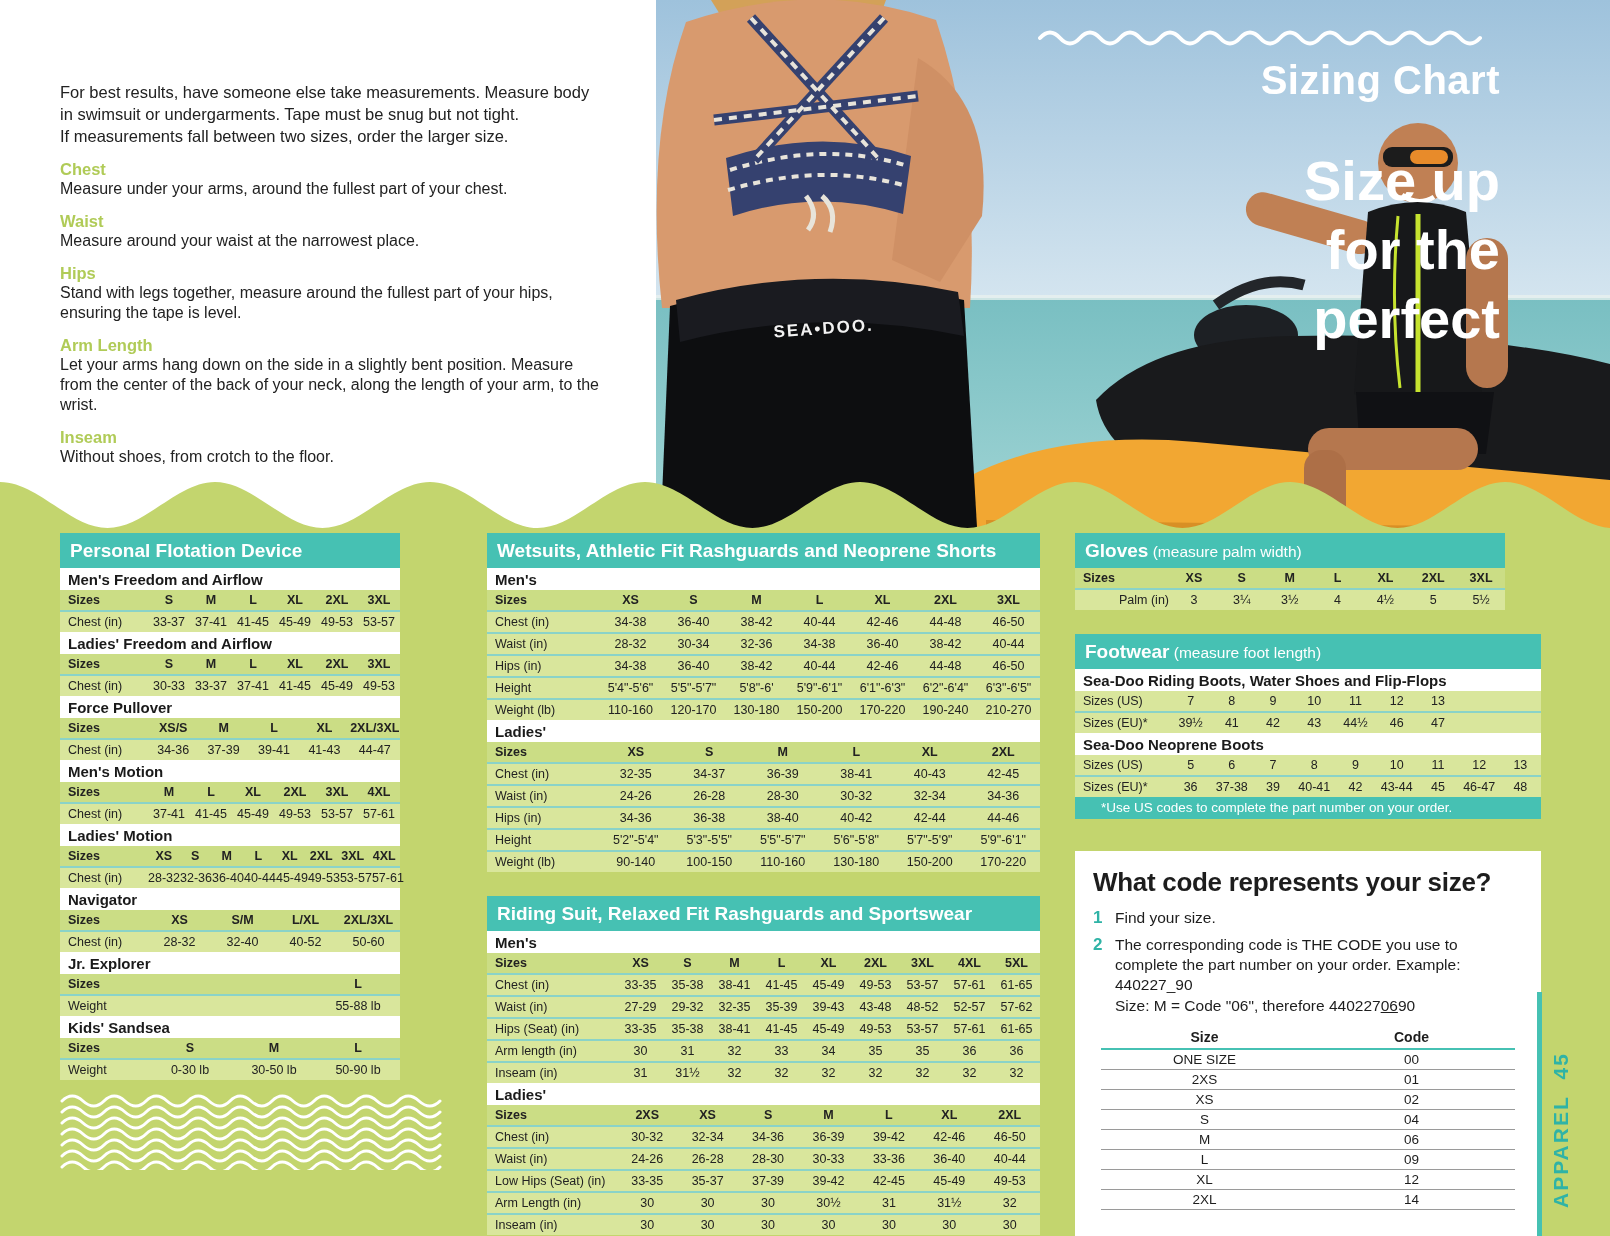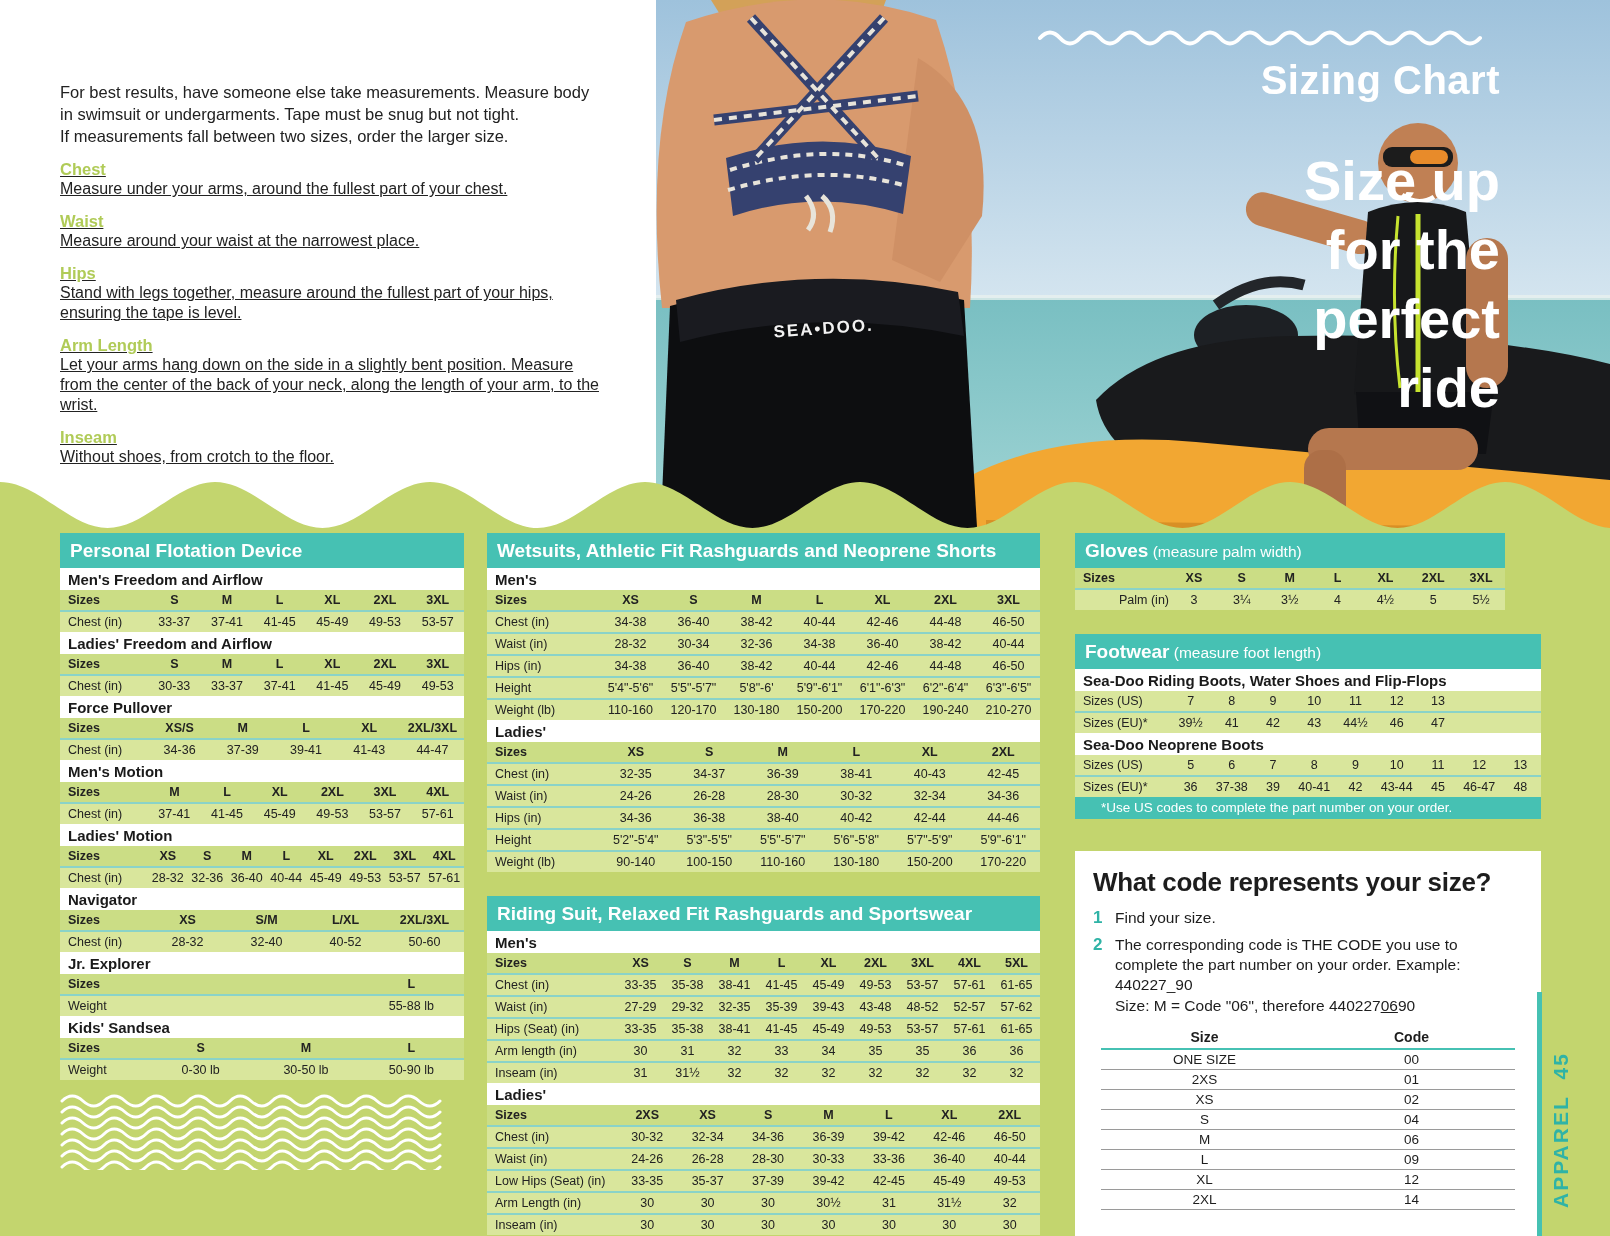--- a/index.html
+++ b/index.html
@@ -20,31 +20,31 @@
   .hero{position:absolute;left:656px;top:0;width:954px;height:545px;z-index:1;}
   .hero svg.photo{position:absolute;left:0;top:0;width:954px;height:545px;}
   .squiggle{position:absolute;right:108px;top:28px;}
   .hero-title{position:absolute;right:110px;top:58px;font-size:40px;font-weight:bold;color:#fff;letter-spacing:.5px;}
   .hero-tagline{position:absolute;right:110px;top:146px;text-align:right;font-size:56px;line-height:69px;font-weight:bold;color:#fff;}
 
   
   .howto{position:absolute;left:60px;top:52px;width:548px;z-index:2;color:var(--ink);}
   .howto-bar{background:var(--green);height:48px;line-height:48px;padding-left:22px;font-size:24px;font-weight:bold;color:#2a2a2a;}
   .howto-intro{margin-top:30px;font-size:16.5px;line-height:1.32;}
-  .howto-item{margin-top:13px;text-decoration:underline;}
+  .howto-item{margin-top:13px;}
   .howto-item .lbl{color:var(--label-green);font-weight:bold;font-size:16.5px;}
   .howto-item .txt{font-size:16px;line-height:1.25;}
 
   
   .wave-svg{position:absolute;left:0;top:460px;width:1610px;height:100px;z-index:3;}
   .green-bg{position:absolute;left:0;top:548px;width:1610px;height:688px;background:var(--green);z-index:2;}
 
   
   .col{position:absolute;top:533px;z-index:4;}
-  #col1{left:60px;width:404px;}
+  #col1{left:60px;width:340px;}
   #col2{left:487px;width:553px;}
   #col3{left:1075px;width:466px;}
 
   
   .size-table{width:100%;}
   .size-table + .size-table{margin-top:24px;}
   .st-title{background:var(--teal);color:#fff;font-weight:bold;font-size:19px;padding:7px 10px 6px;}
   .st-title .note{font-weight:normal;font-size:15.5px;}
   .st-section-name{background:#fff;color:#1a1a1a;font-weight:bold;font-size:15px;padding:3px 8px 2px;}
   .st-row{display:flex;align-items:center;background:var(--row-light);font-size:12.5px;color:#222;}
@@ -145,21 +145,20 @@
     </svg>
 
     <svg class="squiggle" width="464" height="18" viewBox="0 0 464 18">
       <path d="M2,10 q10,-11 20,0 t20,0 t20,0 t20,0 t20,0 t20,0 t20,0 t20,0 t20,0 t20,0 t20,0 t20,0 t20,0 t20,0 t20,0 t20,0 t20,0 t20,0 t20,0 t20,0 t20,0 t20,0" stroke="#fff" stroke-width="4" fill="none" stroke-linecap="round"></path>
     </svg>
     <div class="hero-title">Sizing Chart</div>
     <div class="hero-tagline" id="hero-tagline">
         <div>Size up</div>
         <div>for the</div>
         <div>perfect</div>
-        <div>ride</div>
       </div>
   </div>
 
   <div class="howto">
     <div class="howto-intro" id="howto-intro">
         <div>For best results, have someone else take measurements. Measure body</div>
         <div>in swimsuit or undergarments. Tape must be snug but not tight.</div>
         <div>If measurements fall between two sizes, order the larger size.</div>
       </div>
     <div id="howto-items">

